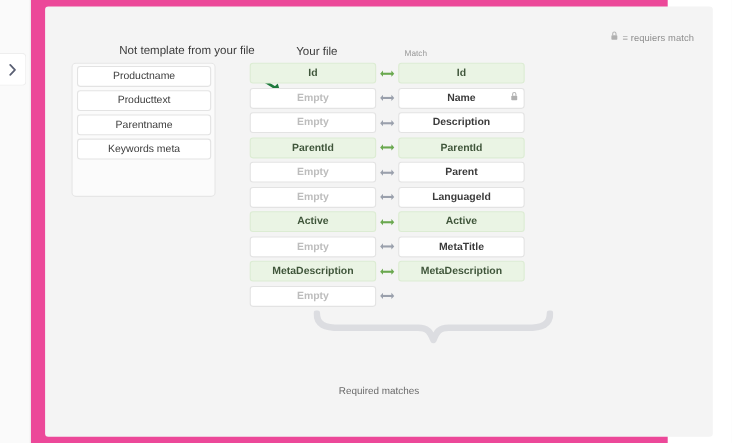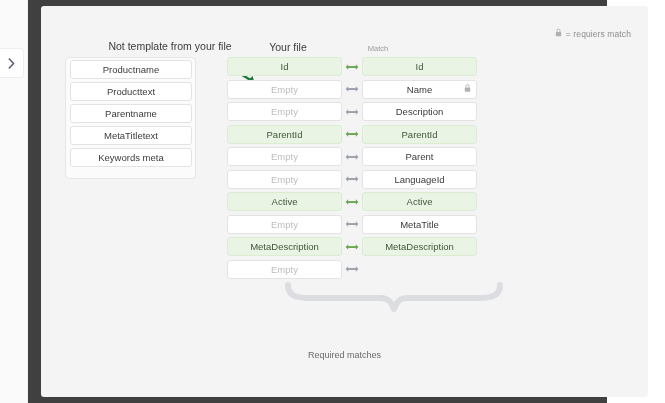--- a/index.html
+++ b/index.html
@@ -2,21 +2,21 @@
 <html><head>
 <meta charset="utf-8">
 <style>
   * { box-sizing: border-box; margin: 0; padding: 0; }
   html, body {
     width: 665px; height: 403px;
     font-family: "Liberation Sans", sans-serif;
     background: #ffffff;
     overflow: hidden;
   }
-  #root { position: relative; width: 607px; height: 403px; background: #404040; }
+  #root { position: relative; width: 607px; height: 403px; background: #ec4899; }
 
   
   .left-rail {
     position: absolute; left: 0; top: 0; width: 28px; height: 403px;
     background: #fafafa; border-right: 1px solid #efefef;
   }
   .rail-tab {
     position: absolute; left: 0; top: 48px; width: 24px; height: 30px;
     background: #ffffff; border: 1px solid #eeeeee; border-left: none;
     border-radius: 0 4px 4px 0;
@@ -81,21 +81,21 @@
   
   .rows {
     position: absolute; left: 186px; top: 51px;
     width: 250px;
     display: flex; flex-direction: column; gap: 3.5px;
   }
   .row { display: flex; align-items: center; height: 19px; }
   .cell {
     height: 19px; border-radius: 3px;
     display: flex; align-items: center; justify-content: center;
-    font-size: 9.5px; position: relative;
+    font-size: 9.5px; position: relative; font-weight: bold;
   }
   .cell-file { width: 115px; }
   .cell-sys  { width: 115px; }
   .cell.plain {
     background: #ffffff; border: 1px solid #e3e3e3; color: #3b3b3b;
   }
   .cell.matched {
     background: #eaf4e4; border: 1px solid #dcecd3; color: #3f553a;
   }
   .cell.empty { color: #bdbdbd; }
@@ -163,23 +163,20 @@
       <div class="unmatched-item">
           <span>Productname</span>
         </div>
       <div class="unmatched-item">
           <span>Producttext</span>
         </div>
       <div class="unmatched-item">
           <span>Parentname</span>
         </div>
       <div class="unmatched-item">
-          <span>MetaTitletext</span>
-        </div>
-      <div class="unmatched-item">
           <span>Keywords meta</span>
         </div>
     </div>
 
     <div class="hdr hdr-yourfile">Your file</div>
     <div class="hdr hdr-match">Match</div>
 
     <div class="drop-arrow">
       <svg width="26" height="20" viewBox="0 0 26 20">
         <path d="M1 3 L17 13" stroke="#1f7a3d" stroke-width="2.6" stroke-linecap="round" fill="none"></path>

